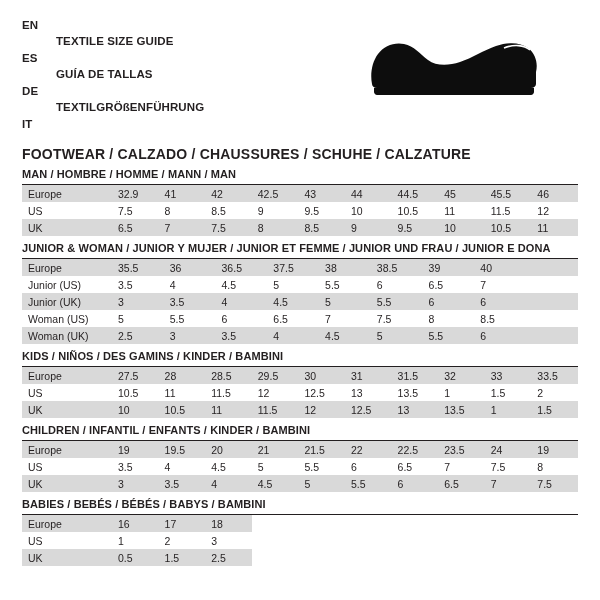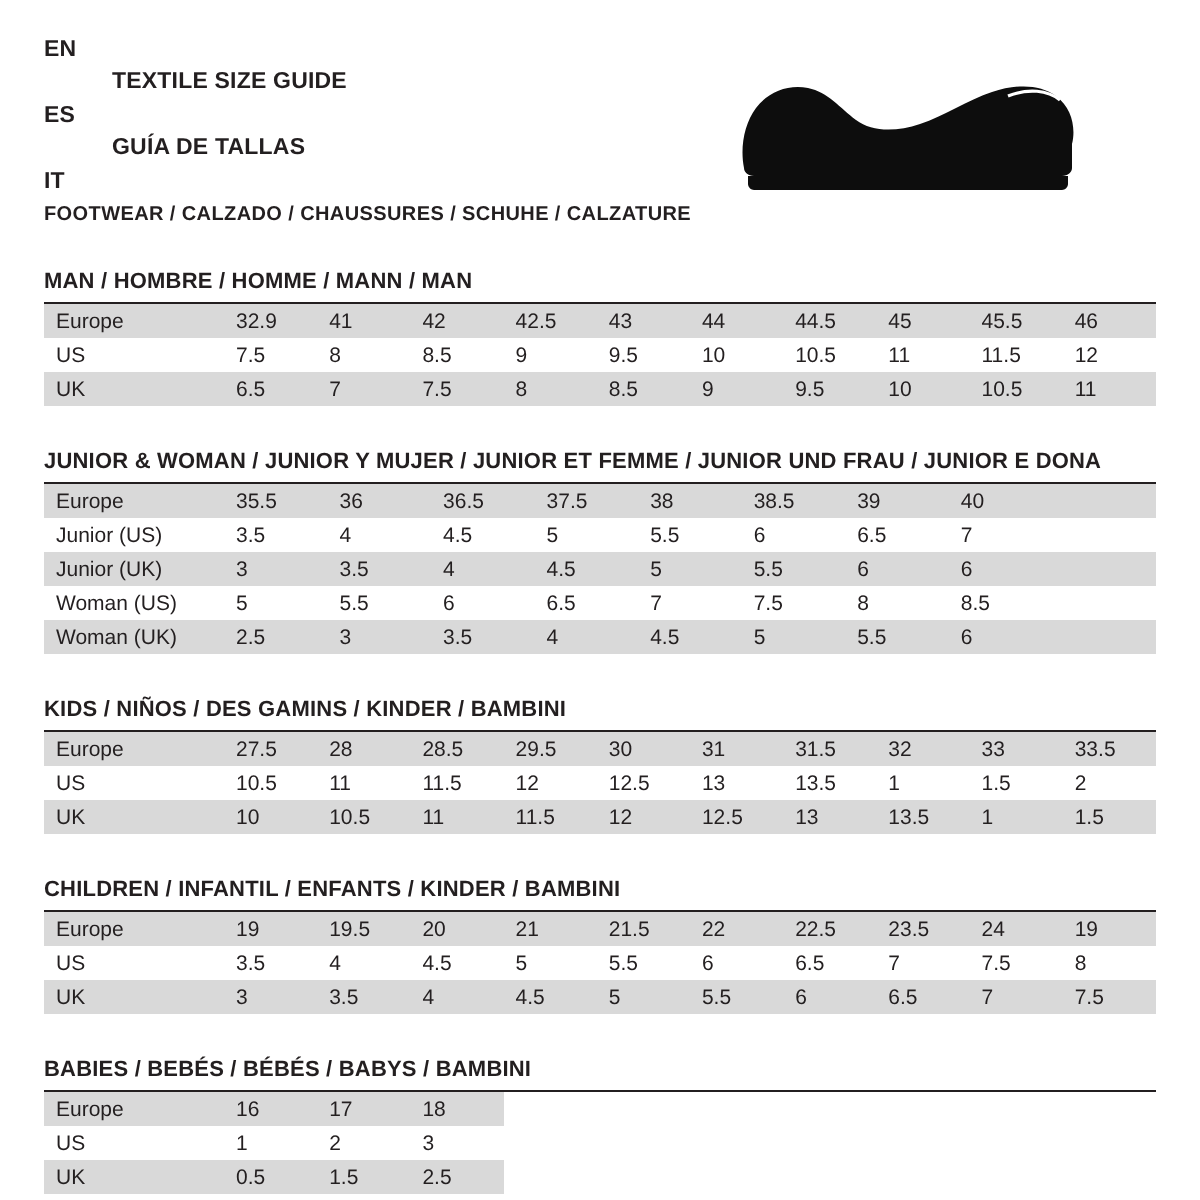--- a/index.html
+++ b/index.html
@@ -54,28 +54,29 @@
     width: 200px;
     height: 78px;
     margin-right: 24px;
     margin-top: 6px;
     display: flex;
     align-items: center;
     justify-content: center;
   }
 
   .category-title {
-    font-size: 10px;
+    margin-top: 14px;
+    font-size: 14px;
     font-weight: bold;
     letter-spacing: 0.2px;
   }
 
   
   .section {
-    margin-top: 22px;
+    margin-top: 6px;
   }
   .section-title {
     font-size: 11px;
     font-weight: bold;
     padding-bottom: 4px;
     border-bottom: 1px solid #231f20;
     letter-spacing: 0.1px;
   }
   table {
     width: 100%;
@@ -107,20 +108,24 @@
 
   <div class="header">
     <div class="lang-block">
       <div class="lang-row">
         <span class="lang-code">EN</span>
         <span class="lang-text">TEXTILE SIZE GUIDE</span>
       </div>
       <div class="lang-row">
         <span class="lang-code">ES</span>
         <span class="lang-text">GUÍA DE TALLAS</span>
+      </div>
+      <div class="lang-row">
+        <span class="lang-code">DE</span>
+        <span class="lang-text">TEXTILGRÖßENFÜHRUNG</span>
       </div>
       <div class="lang-row">
         <span class="lang-code">IT</span>
       </div>
     </div>
 
     <div class="shoe-wrap">
       <svg width="180" height="70" viewBox="0 0 180 70" aria-hidden="true">
         <path d="M8 56 C6 46 8 34 14 26 C20 18 30 14 40 16 C50 18 56 26 64 32
                  C72 38 84 38 96 34 C108 30 120 22 132 18 C144 14 156 14 164 20

